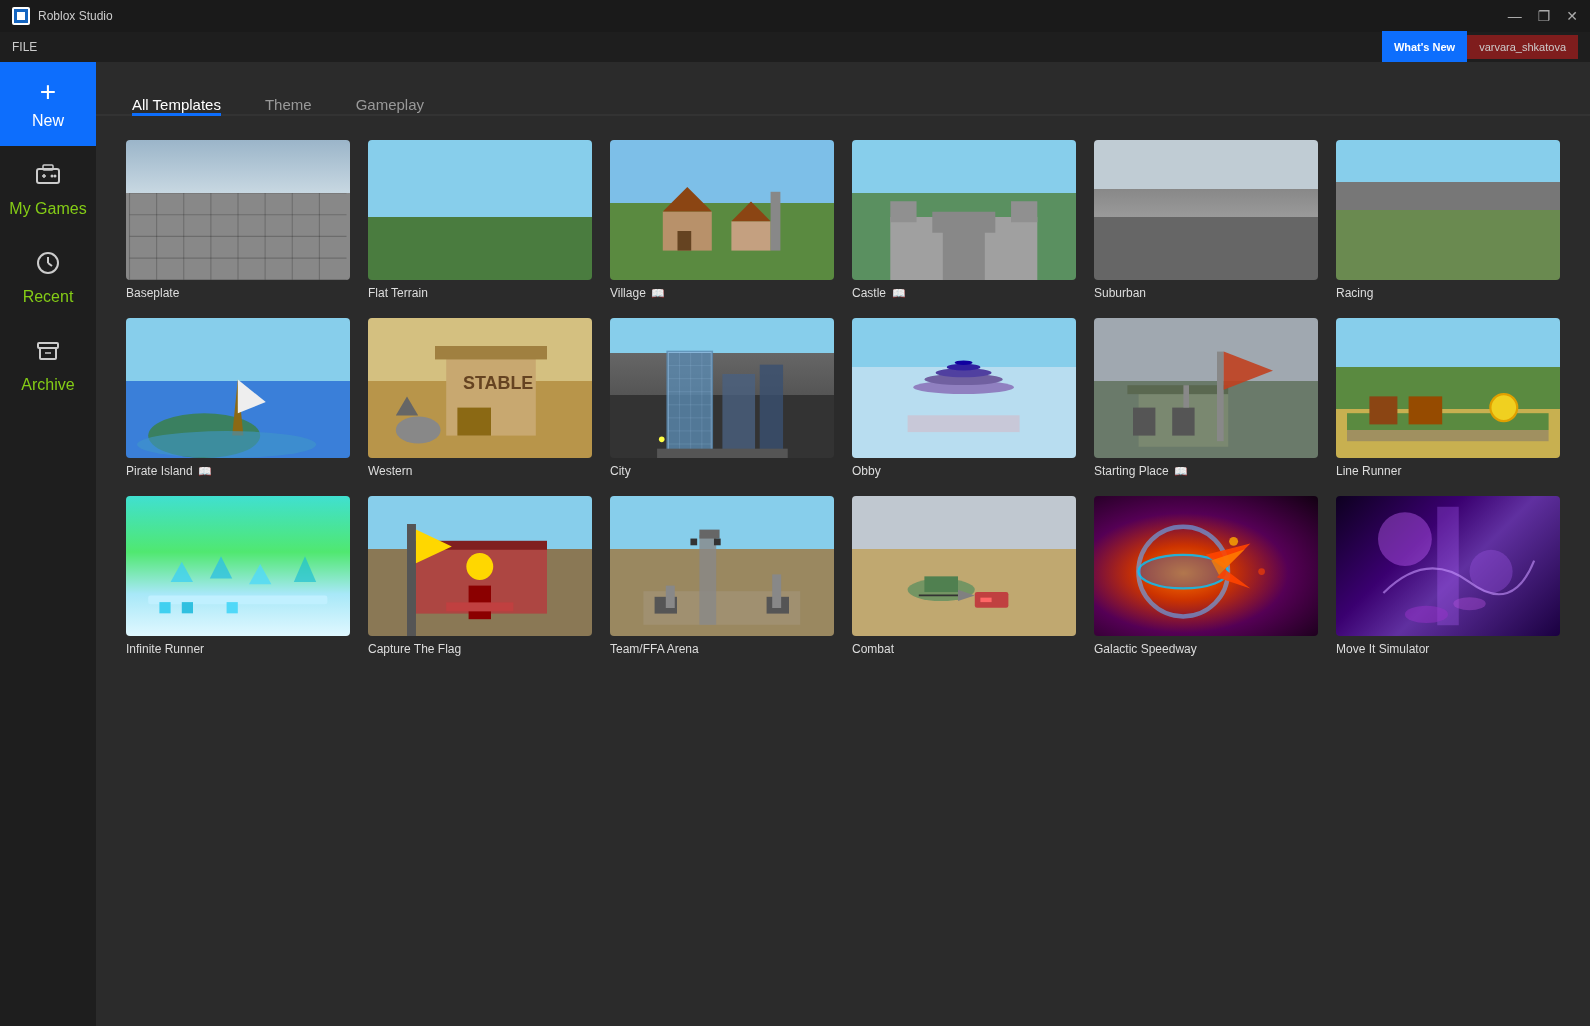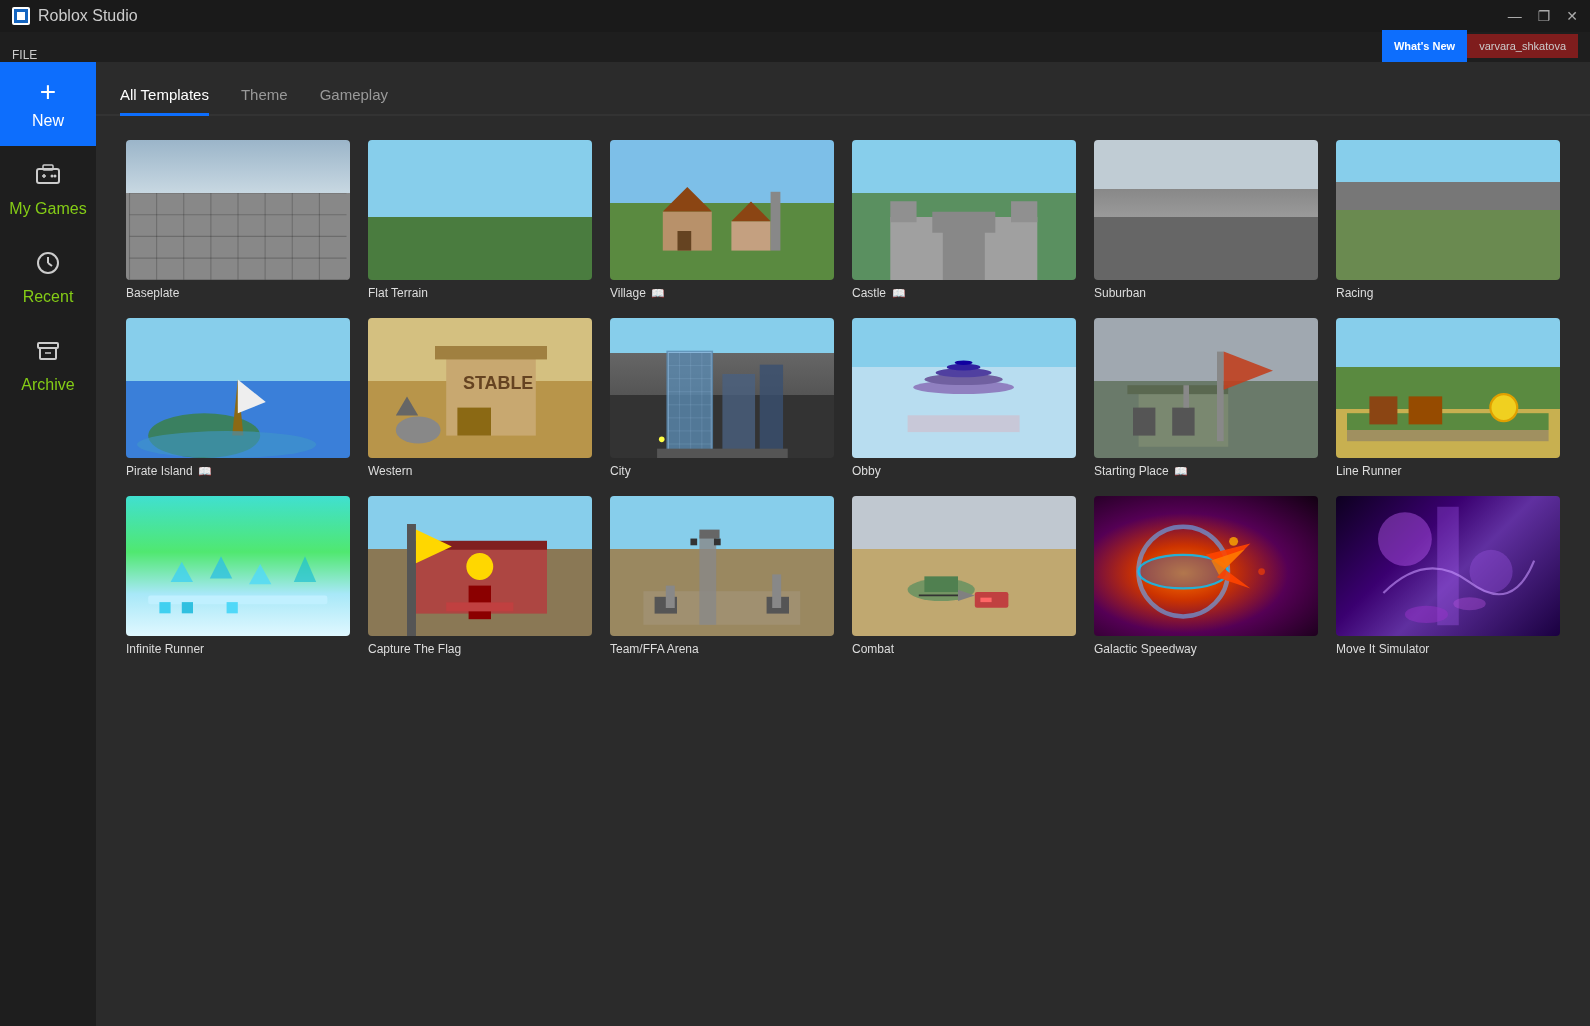--- a/index.html
+++ b/index.html
@@ -29,39 +29,39 @@
     .titlebar-logo {
       width: 18px;
       height: 18px;
       background: #fff;
       border-radius: 2px;
       display: flex;
       align-items: center;
       justify-content: center;
     }
     .titlebar-title {
-      font-size: 16px;
+      font-size: 12px;
       color: #ccc;
     }
     .titlebar-controls {
       display: flex;
       gap: 16px;
       font-size: 14px;
       color: #aaa;
     }
     .titlebar-controls span {
       cursor: pointer;
     }
 
     
     .menubar {
       height: 30px;
       background: #1e1e1e;
       display: flex;
-      align-items: flex-end;
+      align-items: center;
       padding: 0 12px;
       justify-content: space-between;
     }
     .menubar-file {
       font-size: 12px;
       color: #ccc;
     }
     .menubar-right {
       display: flex;
       align-items: center;
@@ -139,25 +139,25 @@
       align-items: flex-end;
       padding: 0 24px;
       height: 54px;
       border-bottom: 2px solid #333;
       background: #2b2b2b;
       gap: 32px;
     }
     .tab {
       font-size: 15px;
       color: #999;
-      padding-bottom: 10px;
       cursor: pointer;
       border-bottom: 3px solid transparent;
       position: relative;
       top: 2px;
+      margin-left: 12px;
     }
     .tab.active {
       color: #fff;
       border-bottom: 3px solid #0d6efd;
     }
 
     
     .templates-area {
       flex: 1;
       padding: 24px 30px;

